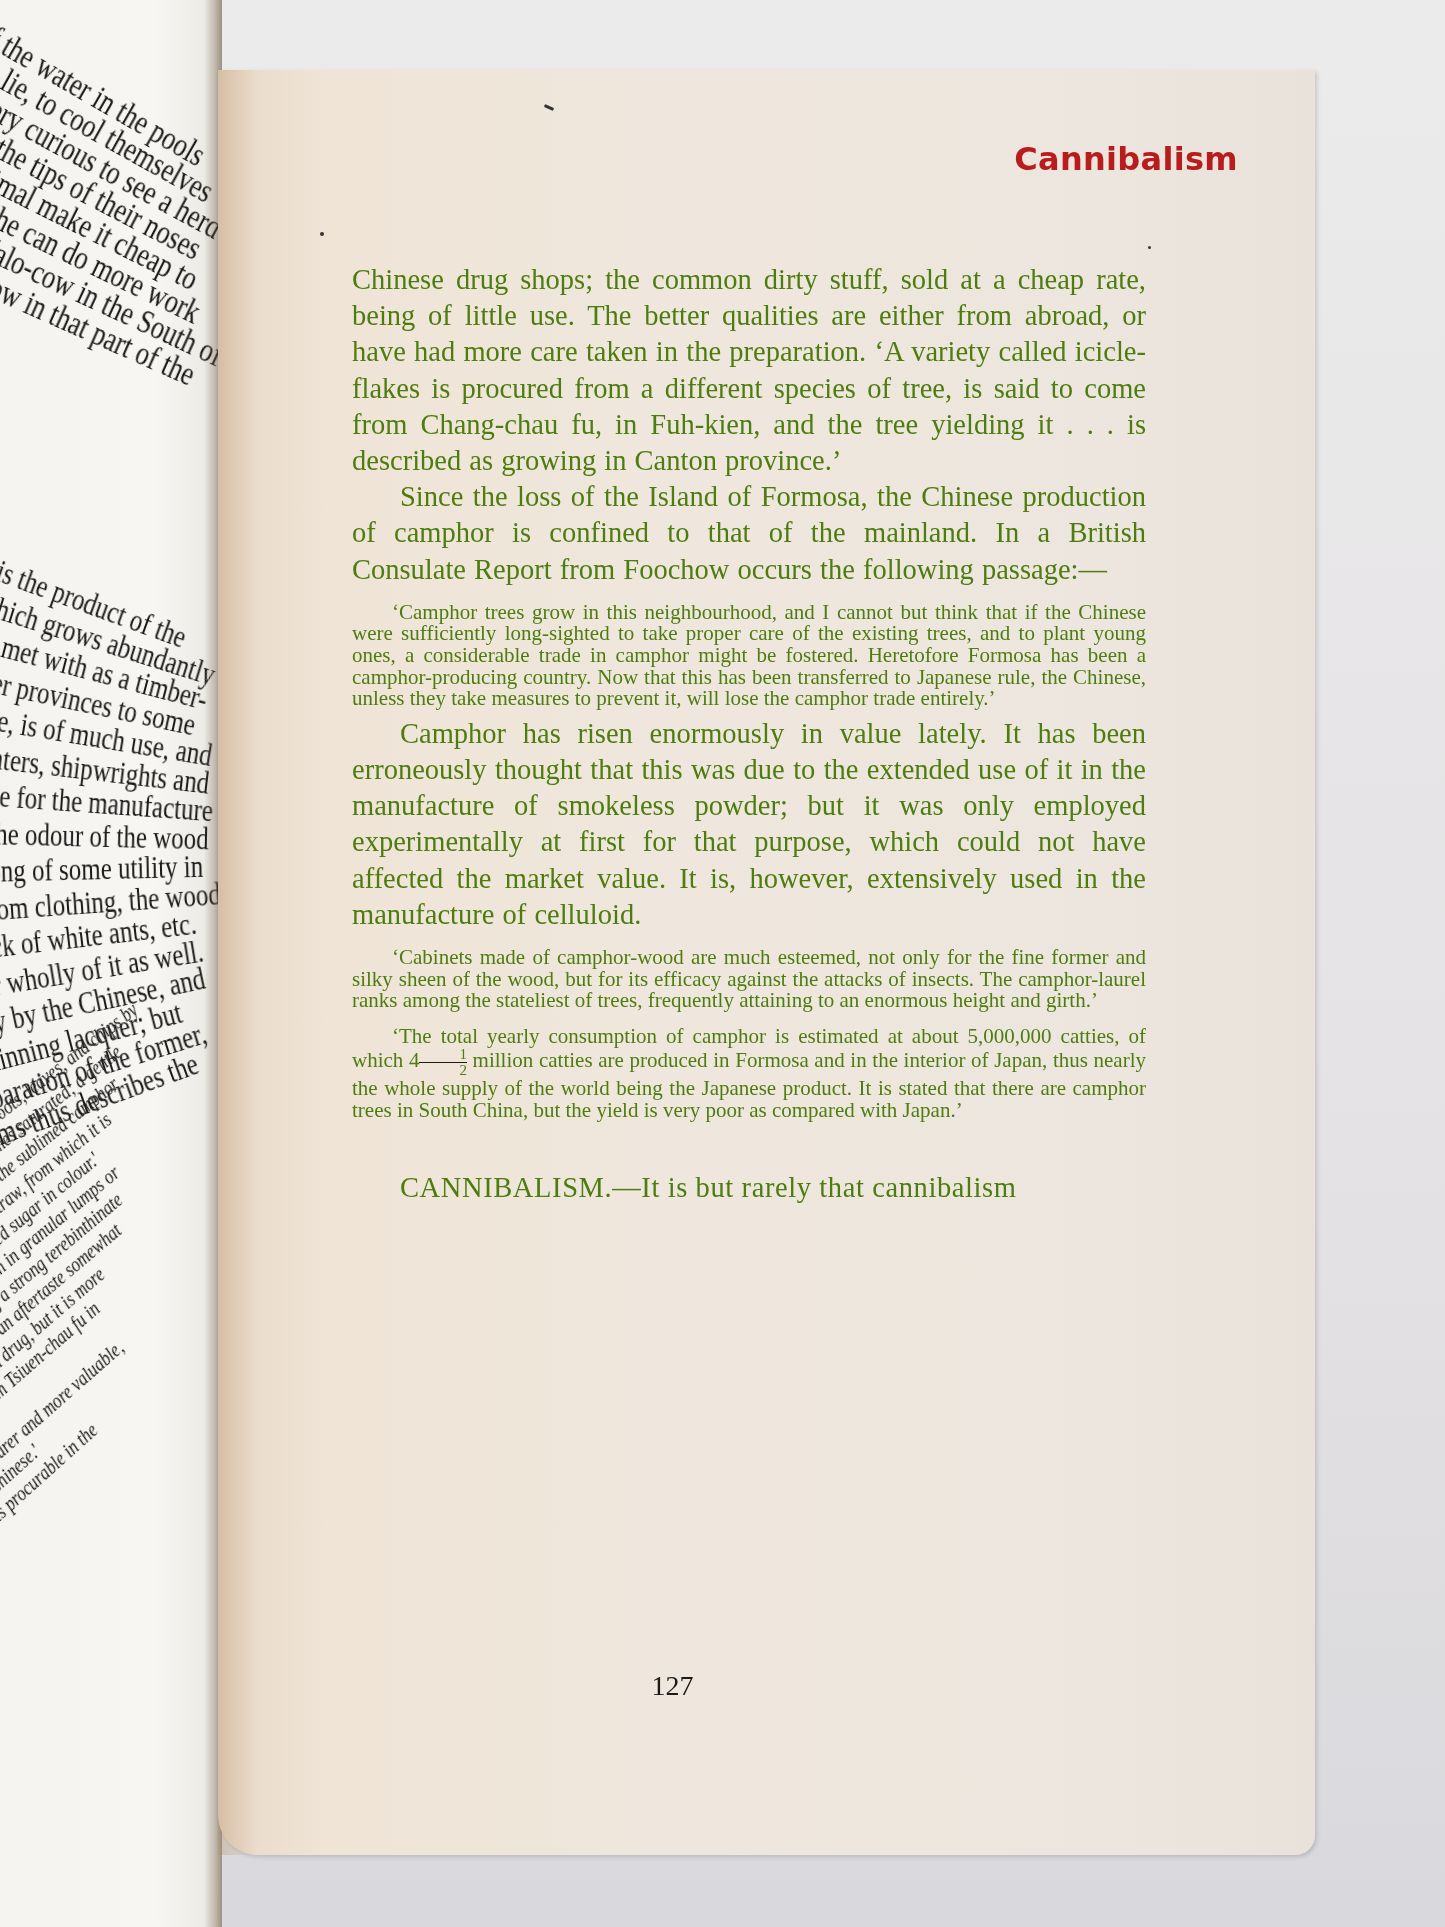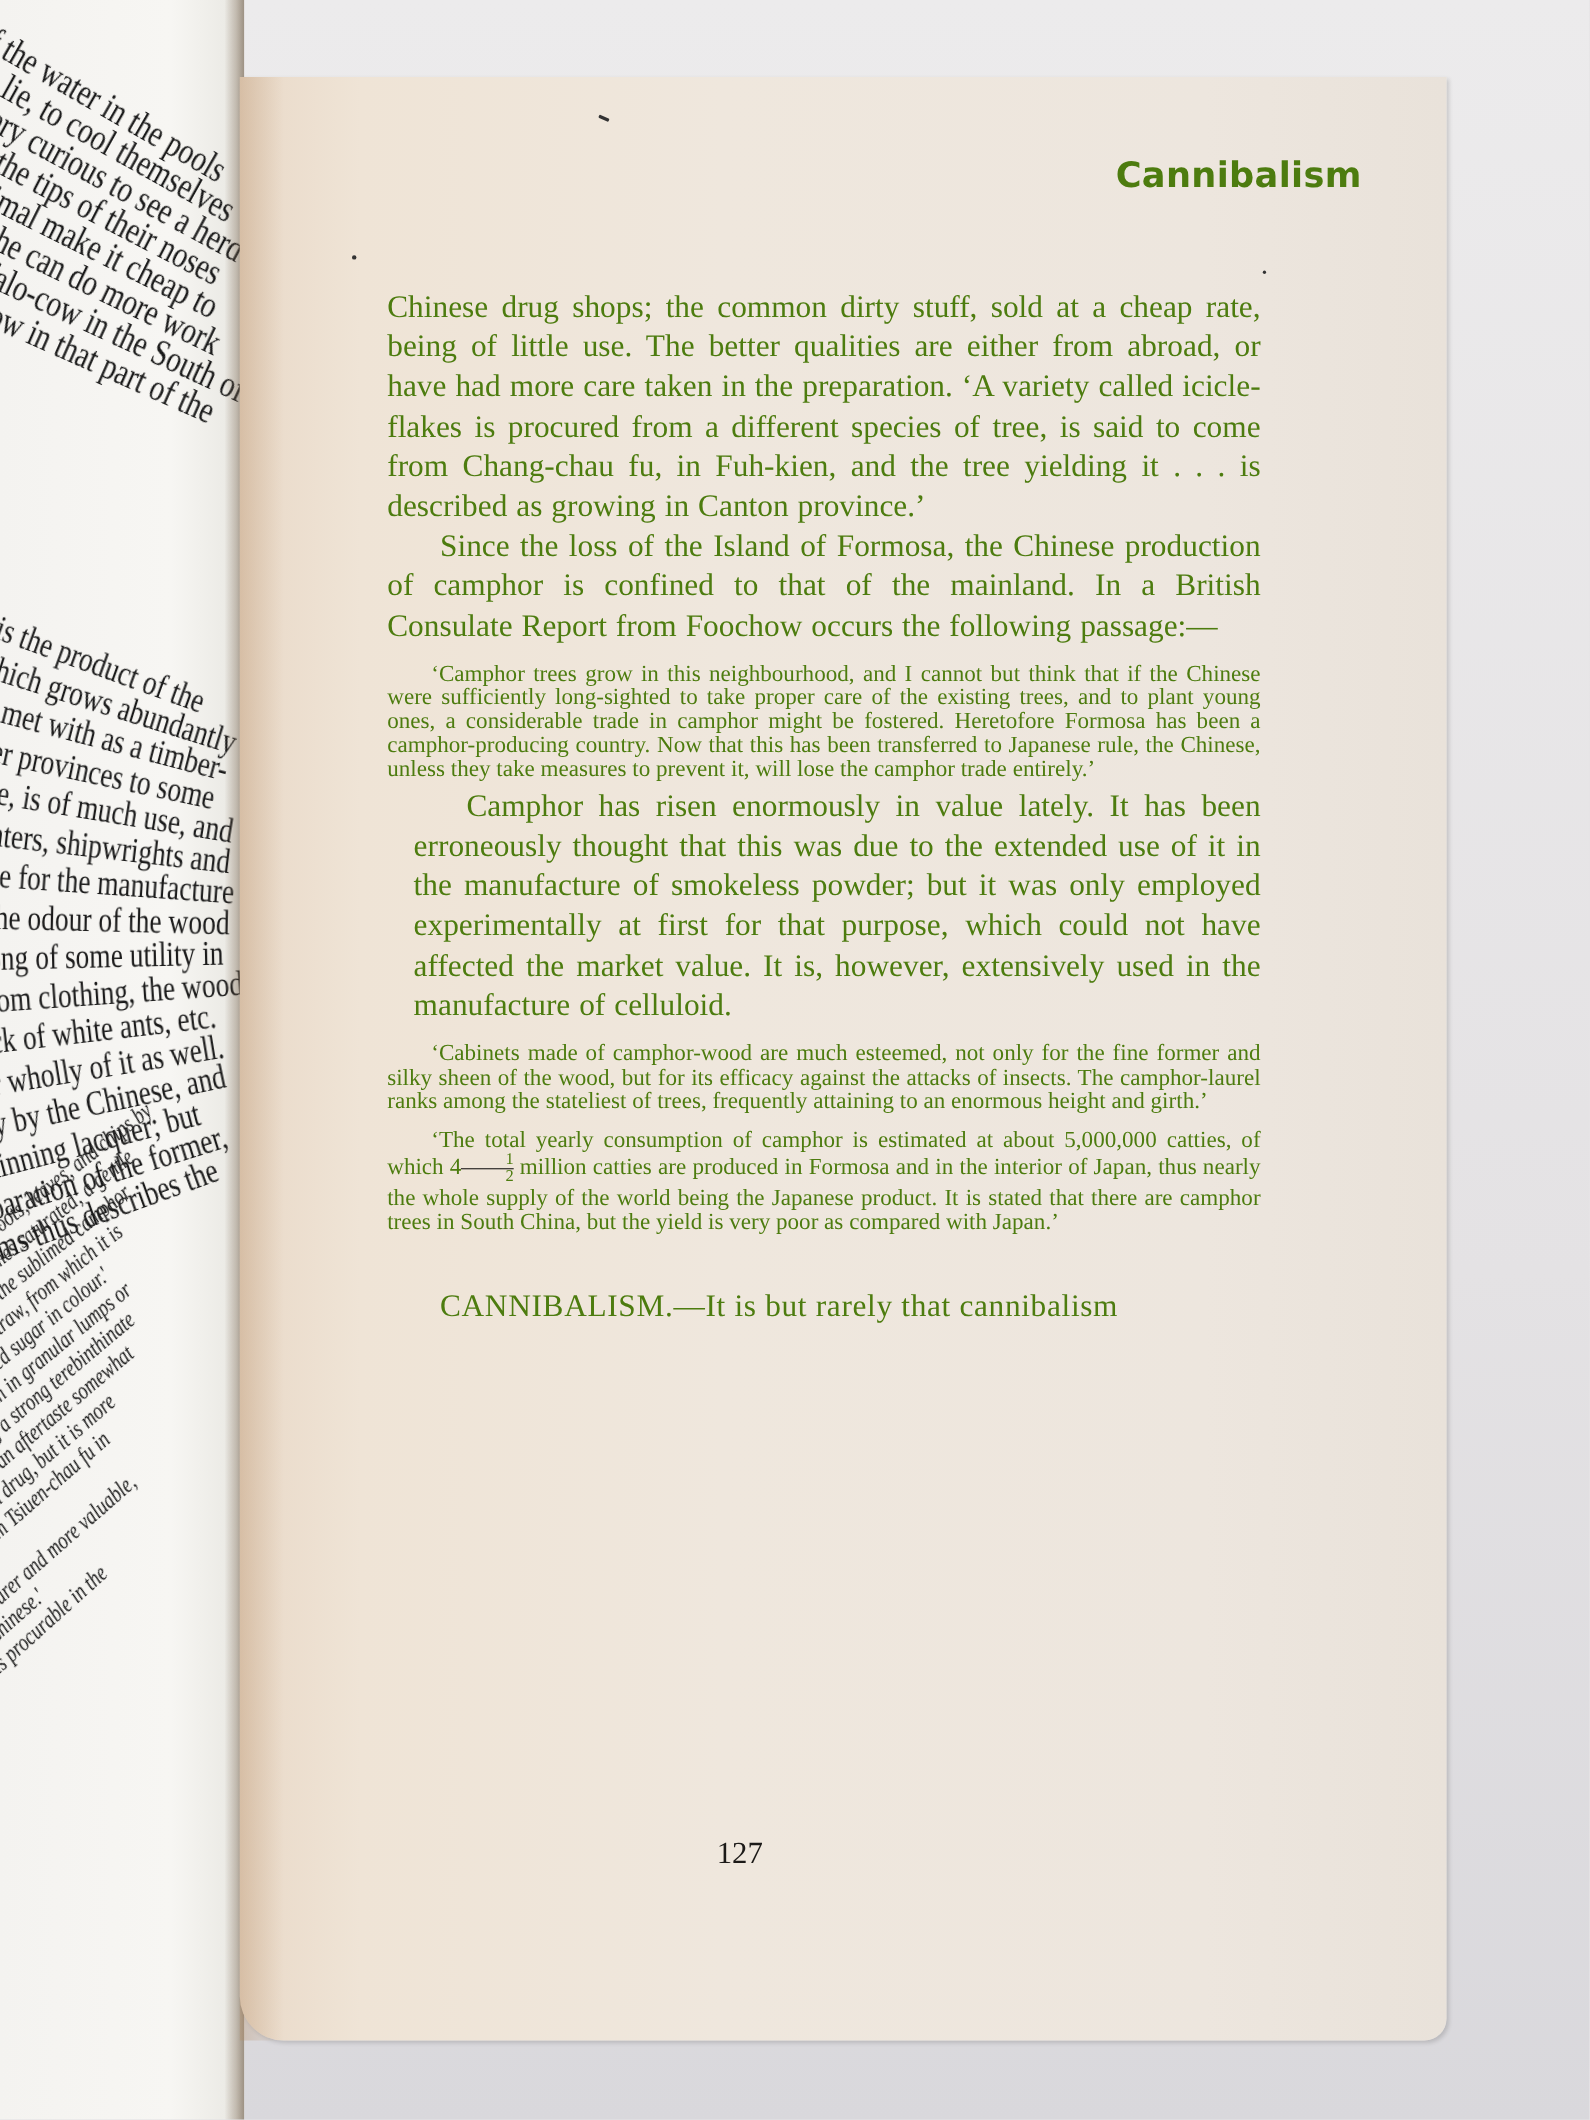--- a/index.html
+++ b/index.html
@@ -71,21 +71,21 @@
       height: 100%;
       background: linear-gradient(90deg, rgba(180,140,100,0.35), rgba(180,140,100,0));
     }
     .running-head {
       position: absolute;
       right: 207px;
       top: 140px;
       font-family: "DejaVu Sans", sans-serif;
       font-weight: bold;
       font-size: 32px;
-      color: #4d7c0f;
+      color: #b91c1c;
       letter-spacing: 0.3px;
     }
     .text-block {
       position: absolute;
       left: 352px;
       top: 262px;
       width: 794px;
       color: #4d7c0f;
     }
     .para {
@@ -199,21 +199,21 @@
   <div class="mark" style="left:102px; top:162px;"></div>
   <div class="mark" style="left:930px; top:176px; width:3px; height:3px;"></div>
 </div>
 
 <div class="running-head">Cannibalism</div>
 
 <div class="text-block">
   <p class="para">Chinese drug shops; the common dirty stuff, sold at a cheap rate, being of little use. The better qualities are either from abroad, or have had more care taken in the preparation. ‘A variety called icicle-flakes is procured from a different species of tree, is said to come from Chang-chau fu, in Fuh-kien, and the tree yielding it . . . is described as growing in Canton province.’</p>
   <p class="para indent">Since the loss of the Island of Formosa, the Chinese production of camphor is confined to that of the mainland. In a British Consulate Report from Foochow occurs the following passage:—</p>
   <p class="quote">‘Camphor trees grow in this neighbourhood, and I cannot but think that if the Chinese were sufficiently long-sighted to take proper care of the existing trees, and to plant young ones, a considerable trade in camphor might be fostered. Heretofore Formosa has been a camphor-producing country. Now that this has been transferred to Japanese rule, the Chinese, unless they take measures to prevent it, will lose the camphor trade entirely.’</p>
-  <p class="para indent" style="margin-top:6px;margin-left:24px;">Camphor has risen enormously in value lately. It has been erroneously thought that this was due to the extended use of it in the manufacture of smokeless powder; but it was only employed experimentally at first for that purpose, which could not have affected the market value. It is, however, extensively used in the manufacture of celluloid.</p>
+  <p class="para indent" style="margin-top:6px;">Camphor has risen enormously in value lately. It has been erroneously thought that this was due to the extended use of it in the manufacture of smokeless powder; but it was only employed experimentally at first for that purpose, which could not have affected the market value. It is, however, extensively used in the manufacture of celluloid.</p>
   <p class="quote">‘Cabinets made of camphor-wood are much esteemed, not only for the fine former and silky sheen of the wood, but for its efficacy against the attacks of insects. The camphor-laurel ranks among the stateliest of trees, frequently attaining to an enormous height and girth.’</p>
   <p class="quote tight">
     <span>‘The total yearly consumption of camphor is estimated at about 5,000,000 catties, of which 4</span><span class="frac"><span class="num">1</span><span class="den">2</span></span><span> million catties are produced in Formosa and in the interior of Japan, thus nearly the whole supply of the world being the Japanese product. It is stated that there are camphor trees in South China, but the yield is very poor as compared with Japan.’</span>
   </p>
   <p class="last-para">CANNIBALISM.—It is but rarely that cannibalism</p>
 </div>
 
 <div class="page-number" style="left:218px; width:909px; top:1670px;">127</div>
 
 </body></html>

